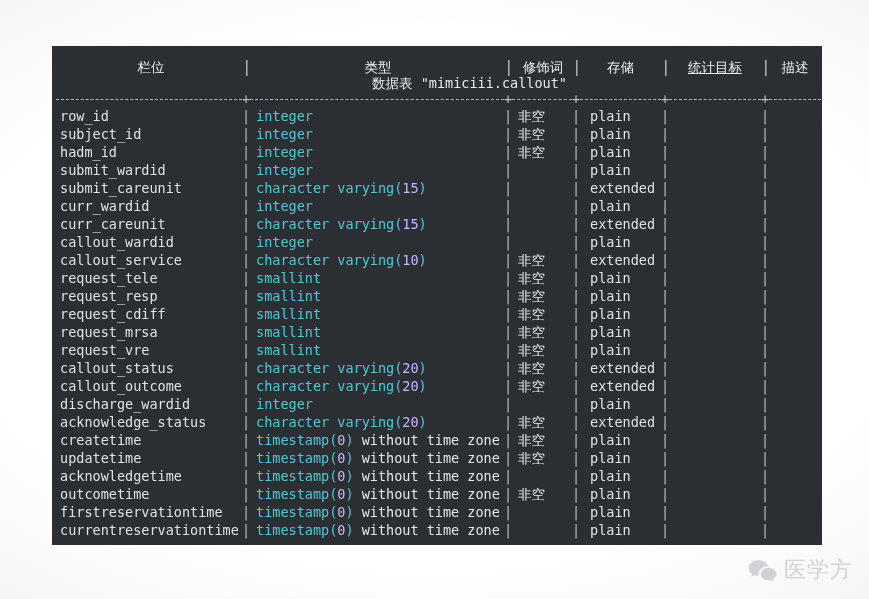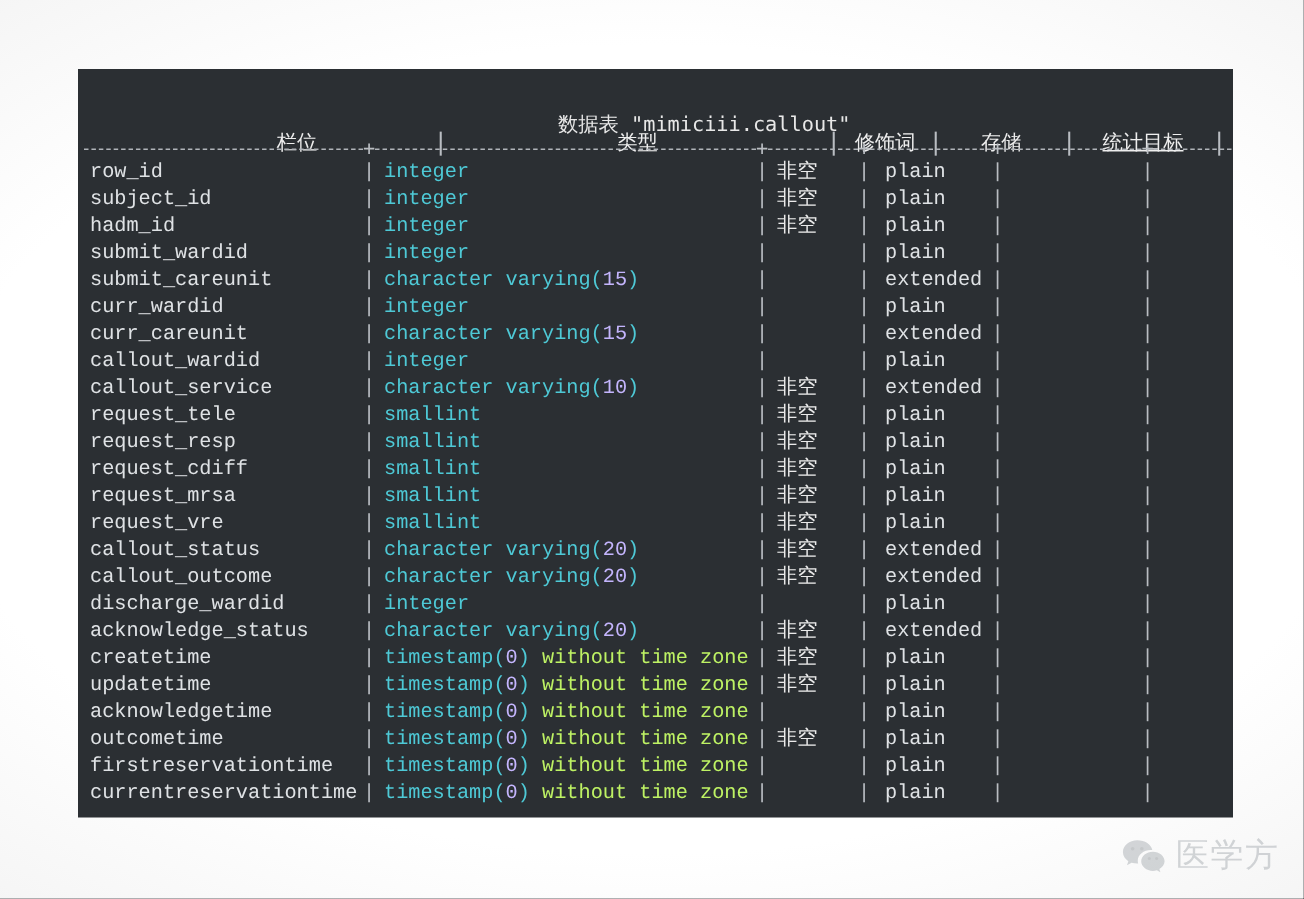--- a/index.html
+++ b/index.html
@@ -54,21 +54,20 @@
     white-space: pre;
   }
 
   
   .row {
     position: relative;
     height: 18px;
     line-height: 18px;
     font-size: 13.5px;
     white-space: pre;
-    font-family: Liberation Mono, monospace;
   }
   .cell {
     position: absolute;
     top: 0;
     height: 18px;
     line-height: 18px;
     white-space: pre;
     overflow: hidden;
   }
   .c-field   { left: 8px;   width: 185px; }
@@ -89,25 +88,24 @@
   }
   .s1 { left: 190px; }
   .s2 { left: 452px; }
   .s3 { left: 520px; }
   .s4 { left: 609px; }
   .s5 { left: 709px; }
 
   
   #header-row {
     position: absolute;
-    top: 40px;
-    left: 0;
-    width: 100%;
-    height: 18px;
-    margin-left: 47px;
+    top: 12px;
+    left: 0;
+    width: 100%;
+    height: 18px;
   }
   #header-row .cell {
     color: #eeeeee;
     font-size: 13.5px;
     text-align: center;
   }
   #header-row .c-field  { left: 8px;   width: 182px; }
   #header-row .c-type   { left: 200px; width: 252px; }
   #header-row .c-mod    { left: 462px; width: 58px; }
   #header-row .c-store  { left: 528px; width: 81px; }
@@ -152,21 +150,21 @@
   #body-rows {
     position: absolute;
     top: 61px;
     left: 0;
     width: 100%;
   }
 
   .f-name  { color: #dfe2e5; }
   .t-type  { color: #4ec9d6; margin-top: 20px; }
   .t-num   { color: #c4b5fd; }
-  .t-plain { color: #bef264; }
+  .t-plain { color: #e5e5e5; }
   .m-null  { color: #eaeaea; }
   .st-val  { color: #dfe2e5; }
 
   
   #watermark {
     position: absolute;
     right: 16px;
     bottom: 14px;
     display: flex;
     align-items: center;

